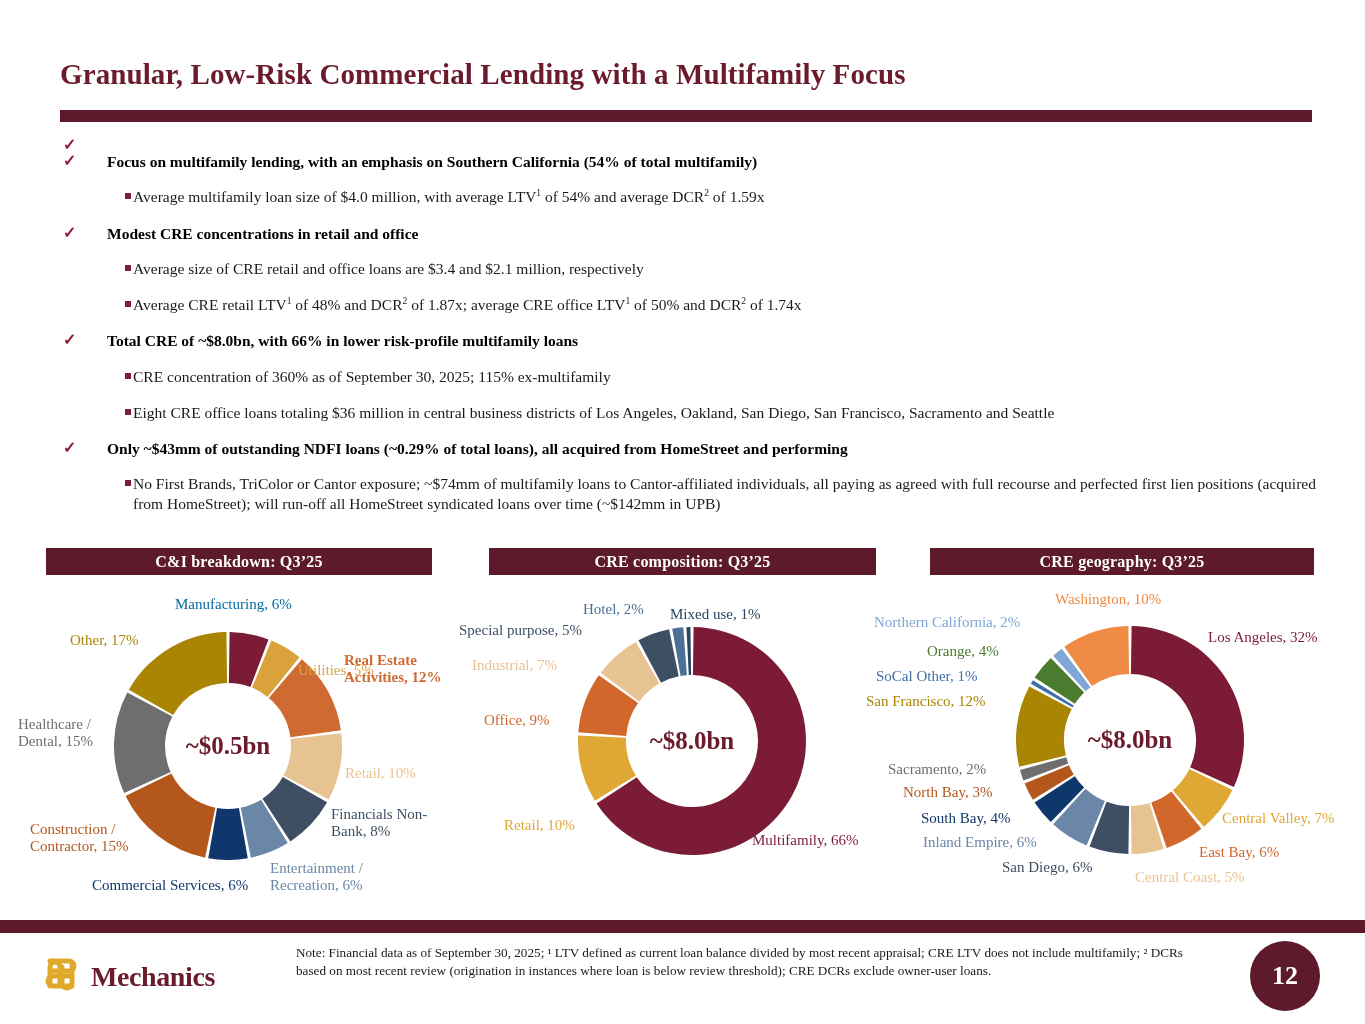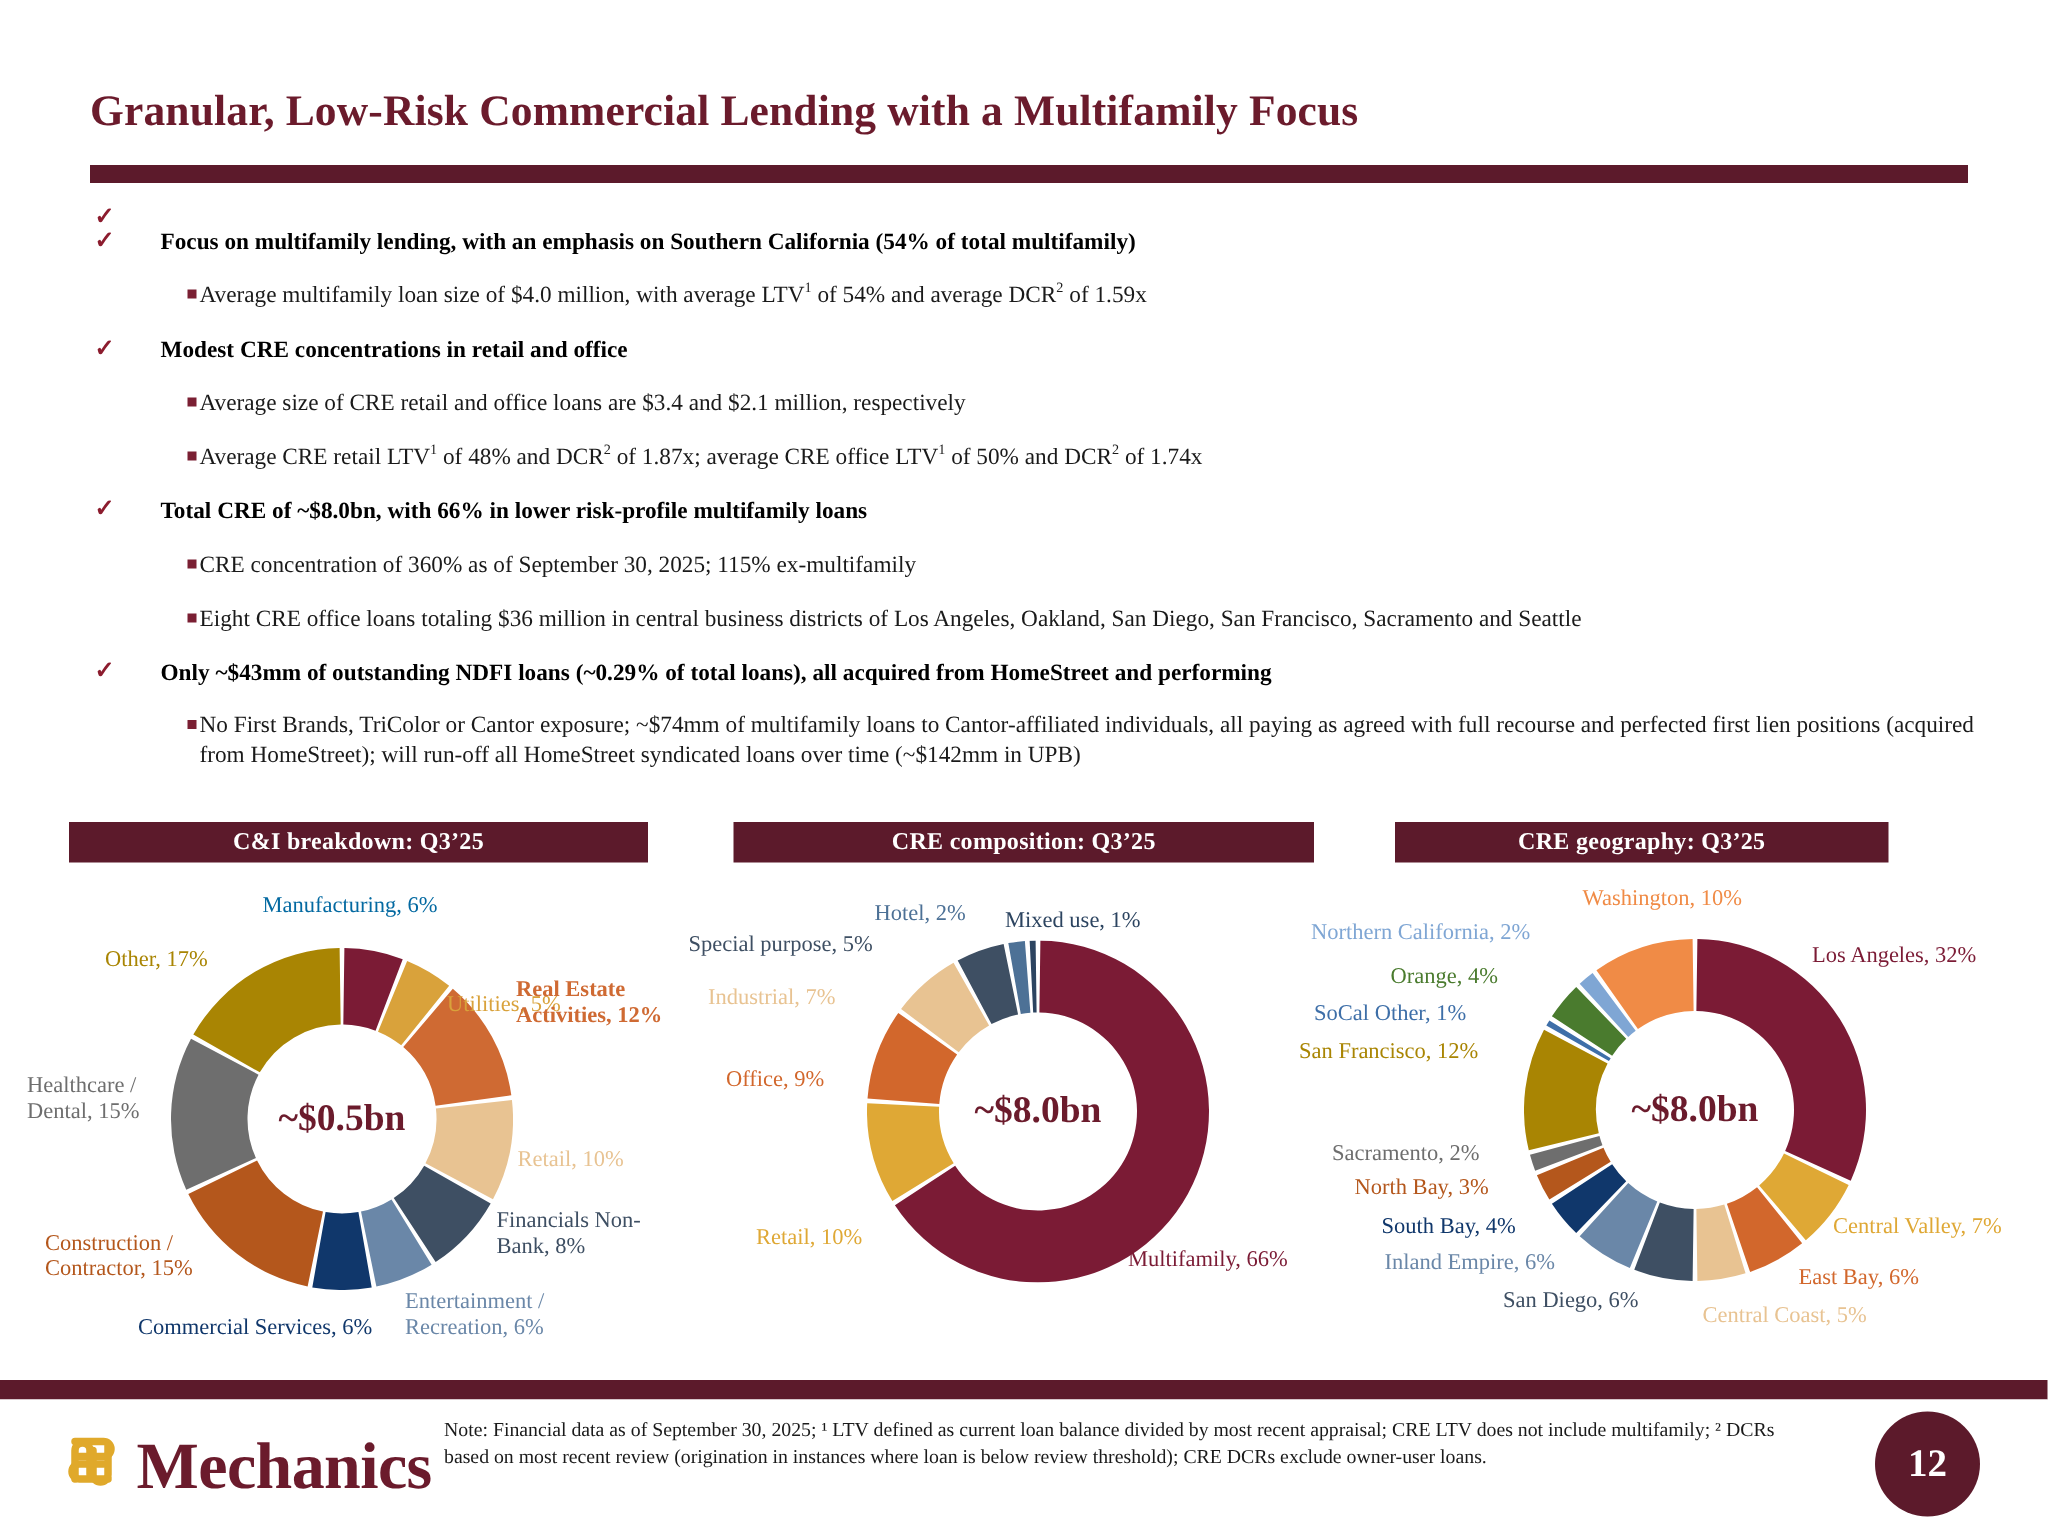--- a/index.html
+++ b/index.html
@@ -35,39 +35,39 @@
 
   
   .panel{position:absolute;top:548px;}
   .panel .bar{
     height:27px;background:#5C1A2B;color:#fff;
     display:flex;align-items:center;justify-content:center;
     font-size:16px;font-weight:bold;letter-spacing:.2px;
   }
   #panel-ci{left:46px;width:386px;}
   #panel-cre{left:489px;width:387px;}
-  #panel-geo{left:930px;width:329px;}
+  #panel-geo{left:930px;width:384px;}
 
   .donutwrap{position:absolute;}
   .center-label{
     position:absolute;left:50%;top:50%;transform:translate(-50%,-50%);
     font-size:25px;font-weight:bold;color:#6B1B2C;white-space:nowrap;
   }
 
   .lbl{position:absolute;font-size:15px;line-height:1.12;white-space:nowrap;}
 
   
   .footer-rule{position:absolute;left:0;top:920px;width:1365px;height:13px;background:#5C1A2B;}
   .footer-rule2{position:absolute;left:0;top:933px;width:1365px;height:3px;background:#ffffff;}
   .footnote{
     position:absolute;left:296px;top:944px;width:920px;
     font-size:13.2px;line-height:1.34;color:#1a1a1a;
   }
   .logo{position:absolute;left:38px;top:952px;display:flex;align-items:center;gap:7px;}
-  .logo-word{font-size:44px;font-weight:bold;color:#6B1B2C;letter-spacing:-.4px;}
+  .logo-word{font-size:28px;font-weight:bold;color:#6B1B2C;letter-spacing:-.4px;}
   .pagebadge{
     position:absolute;left:1250px;top:941px;width:70px;height:70px;border-radius:50%;
     background:#5C1A2B;color:#fff;display:flex;align-items:center;justify-content:center;
     font-size:26px;font-weight:bold;
   }
 </style>
 </head>
 <body>
 
 <div class="slide">

